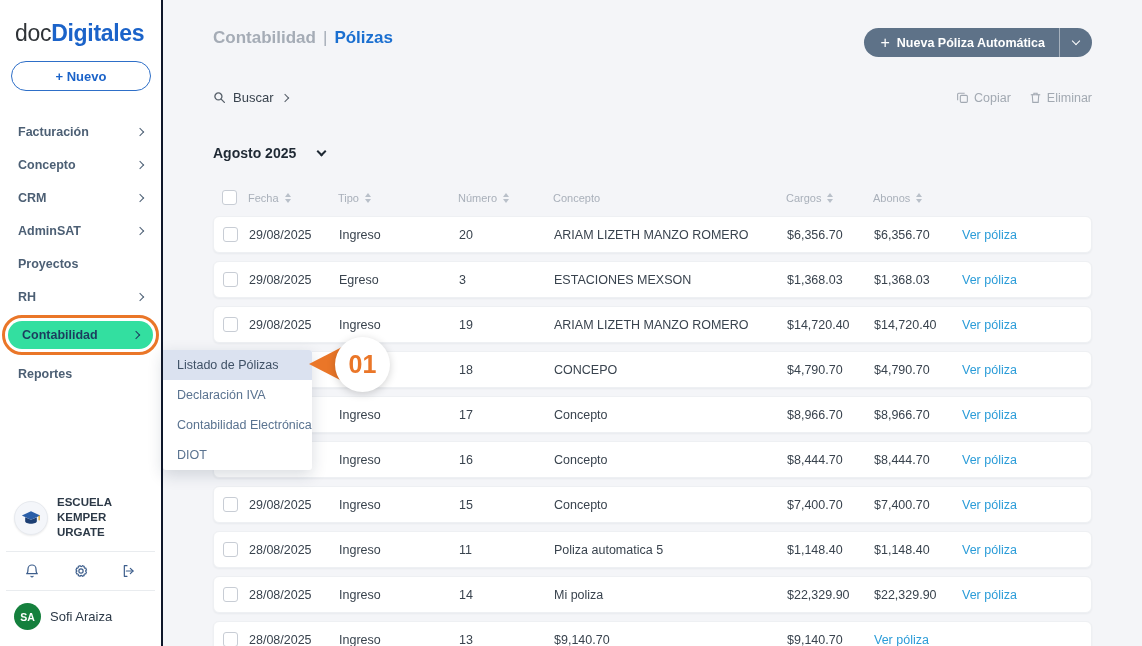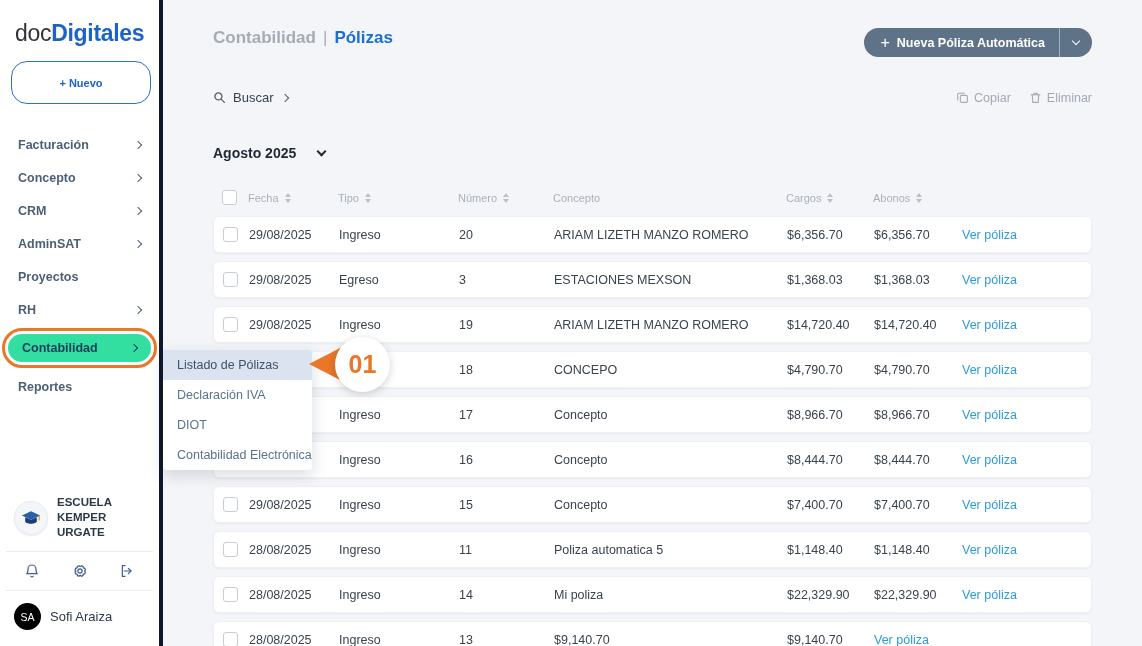--- a/index.html
+++ b/index.html
@@ -5,46 +5,46 @@
   :root{
     --green:#33dfa0; --orange:#ea7628; --blue:#1a6fd0; --link:#2b9cd8;
     --slate-btn:#5e7288; --side-text:#4c5f74; --cell:#39434e; --muted:#a6adb7;
   }
   *{box-sizing:border-box;margin:0;padding:0;font-family:"Liberation Sans",sans-serif;}
   html,body{width:1142px;height:646px;overflow:hidden;background:#f4f5f8;}
   body{position:relative;}
   .app{display:flex;width:1142px;height:646px;}
 
   
-  .sidebar{width:163px;min-width:163px;background:#fff;border-right:4px solid #0f172a;position:relative;}
+  .sidebar{width:163px;min-width:163px;background:#fff;border-right:2px solid #0f172a;position:relative;}
   .logo{padding:20px 14px 10px 15px;font-size:23px;letter-spacing:-.3px;white-space:nowrap;}
   .logo .doc{color:#2f3337;font-weight:500;}
   .logo .dig{color:#1b63c9;font-weight:800;}
-  .nuevo-btn{display:flex;align-items:center;justify-content:center;margin:4px 10px 0 11px;height:43px;width:140px;
-    border:1.5px solid #2e6fc8;border-radius:16px;background:#fff;color:#1b63c9;font-weight:700;font-size:11px;cursor:pointer;gap:5px;}
+  .nuevo-btn{display:flex;align-items:center;justify-content:center;margin:4px 10px 0 11px;height:30px;width:140px;
+    border:1.5px solid #2e6fc8;border-radius:16px;background:#fff;color:#1b63c9;font-weight:700;font-size:13px;cursor:pointer;gap:5px;}
   .side-nav{margin-top:24px;}
   .nav-item{height:33px;display:flex;align-items:center;justify-content:space-between;padding:0 18px;
     color:var(--side-text);font-size:12.5px;font-weight:600;cursor:pointer;}
   .ring{border:3px solid var(--orange);border-radius:21px;margin:2px 2px;padding:3px;background:#fff;}
   .nav-item.pill{height:28px;background:var(--green);border-radius:14px;color:#1c3c5e;font-weight:700;padding:0 14px;}
   .chev{width:6px;height:6px;border-right:1.6px solid currentColor;border-bottom:1.6px solid currentColor;display:inline-block;}
   .chev-r{transform:rotate(-45deg);}
   .chev-d{transform:rotate(45deg);margin-top:-3px;}
   .chev-bold{width:7px;height:7px;border-width:2.2px;}
 
   .side-bottom{position:absolute;left:0;right:0;bottom:0;background:#fff;}
   .org{display:flex;align-items:center;gap:9px;padding:11px 10px 11px 14px;}
   .org-avatar{width:34px;height:34px;min-width:34px;border-radius:50%;background:#f4f6fa;border:1px solid #e7eaef;
     display:flex;align-items:center;justify-content:center;box-shadow:0 1px 2px rgba(0,0,0,.08);}
   .org-name{font-size:11.5px;font-weight:700;color:#2c3947;line-height:1.3;width:102px;}
   .side-div{border-top:1px solid #e9ecef;margin:0 6px;}
   .quick-icons{display:flex;justify-content:space-between;align-items:center;padding:11px 24px;color:#3d5e8c;}
   .quick-icons span{cursor:pointer;display:flex;}
   .user{display:flex;align-items:center;gap:9px;padding:12px 12px 16px 14px;}
-  .sa{width:27px;height:27px;min-width:27px;border-radius:50%;background:#000000;color:#fff;font-size:10.5px;font-weight:400;
+  .sa{width:27px;height:27px;min-width:27px;border-radius:50%;background:#15803d;color:#fff;font-size:10.5px;font-weight:700;
     display:flex;align-items:center;justify-content:center;}
   .user-name{font-size:13px;color:#2c3947;}
 
   
   .main{flex:1;background:#f4f5f8;padding:0 50px;position:relative;}
   .page-header{display:flex;justify-content:space-between;align-items:flex-start;padding-top:28px;text-align:center;}
   .breadcrumb{font-size:17px;font-weight:700;}
   .breadcrumb .bc-gray{color:#a5acb6;}
   .breadcrumb .bc-sep{color:#a5acb6;margin:0 7px;font-weight:400;}
   .breadcrumb .bc-blue{color:var(--blue);}
@@ -397,17 +397,17 @@
           <div>$9,140.70</div>
           <a class="link">Ver póliza</a>
         </div>
       </div>
   </main>
 </div>
 
 <div class="submenu">
     <div class="submenu-item active">Listado de Pólizas</div>
     <div class="submenu-item">Declaración IVA</div>
+    <div class="submenu-item">Contabilidad Electrónica</div>
     <div class="submenu-item">DIOT</div>
-    <div class="submenu-item">Contabilidad Electrónica</div>
   </div>
 <div class="pointer-arrow"></div>
 <div class="step-badge">01</div>
 
 </body></html>

